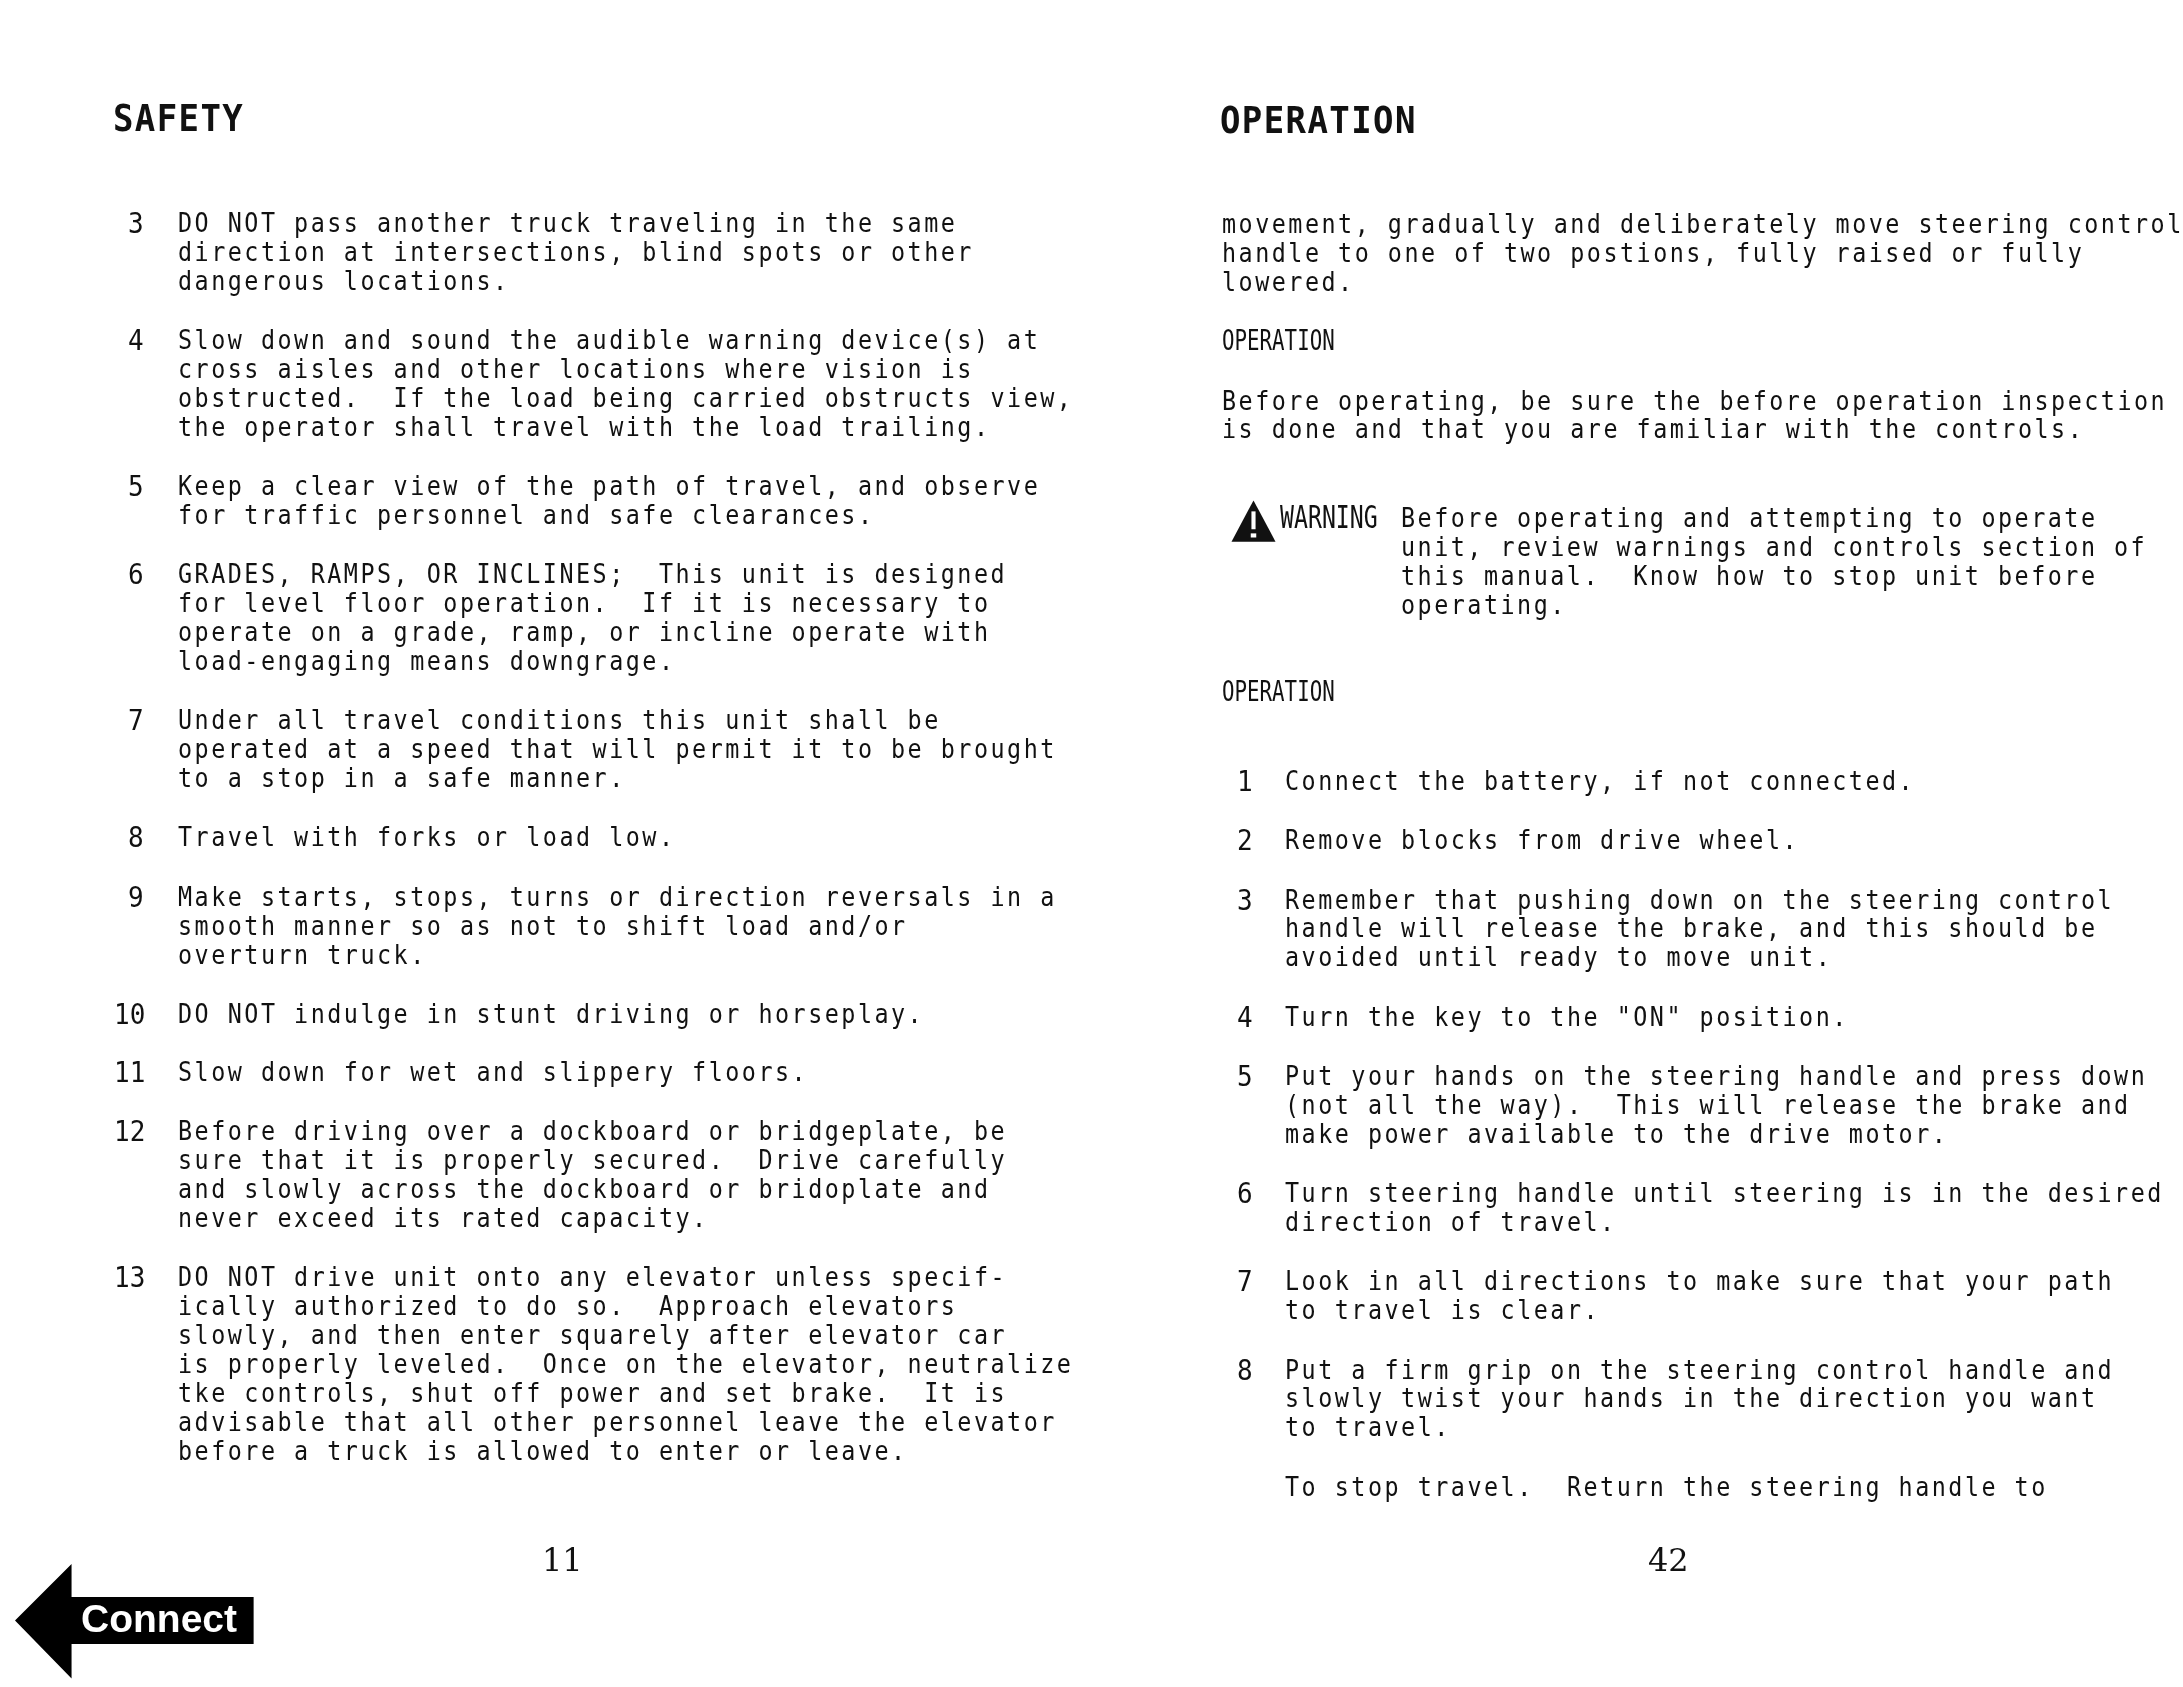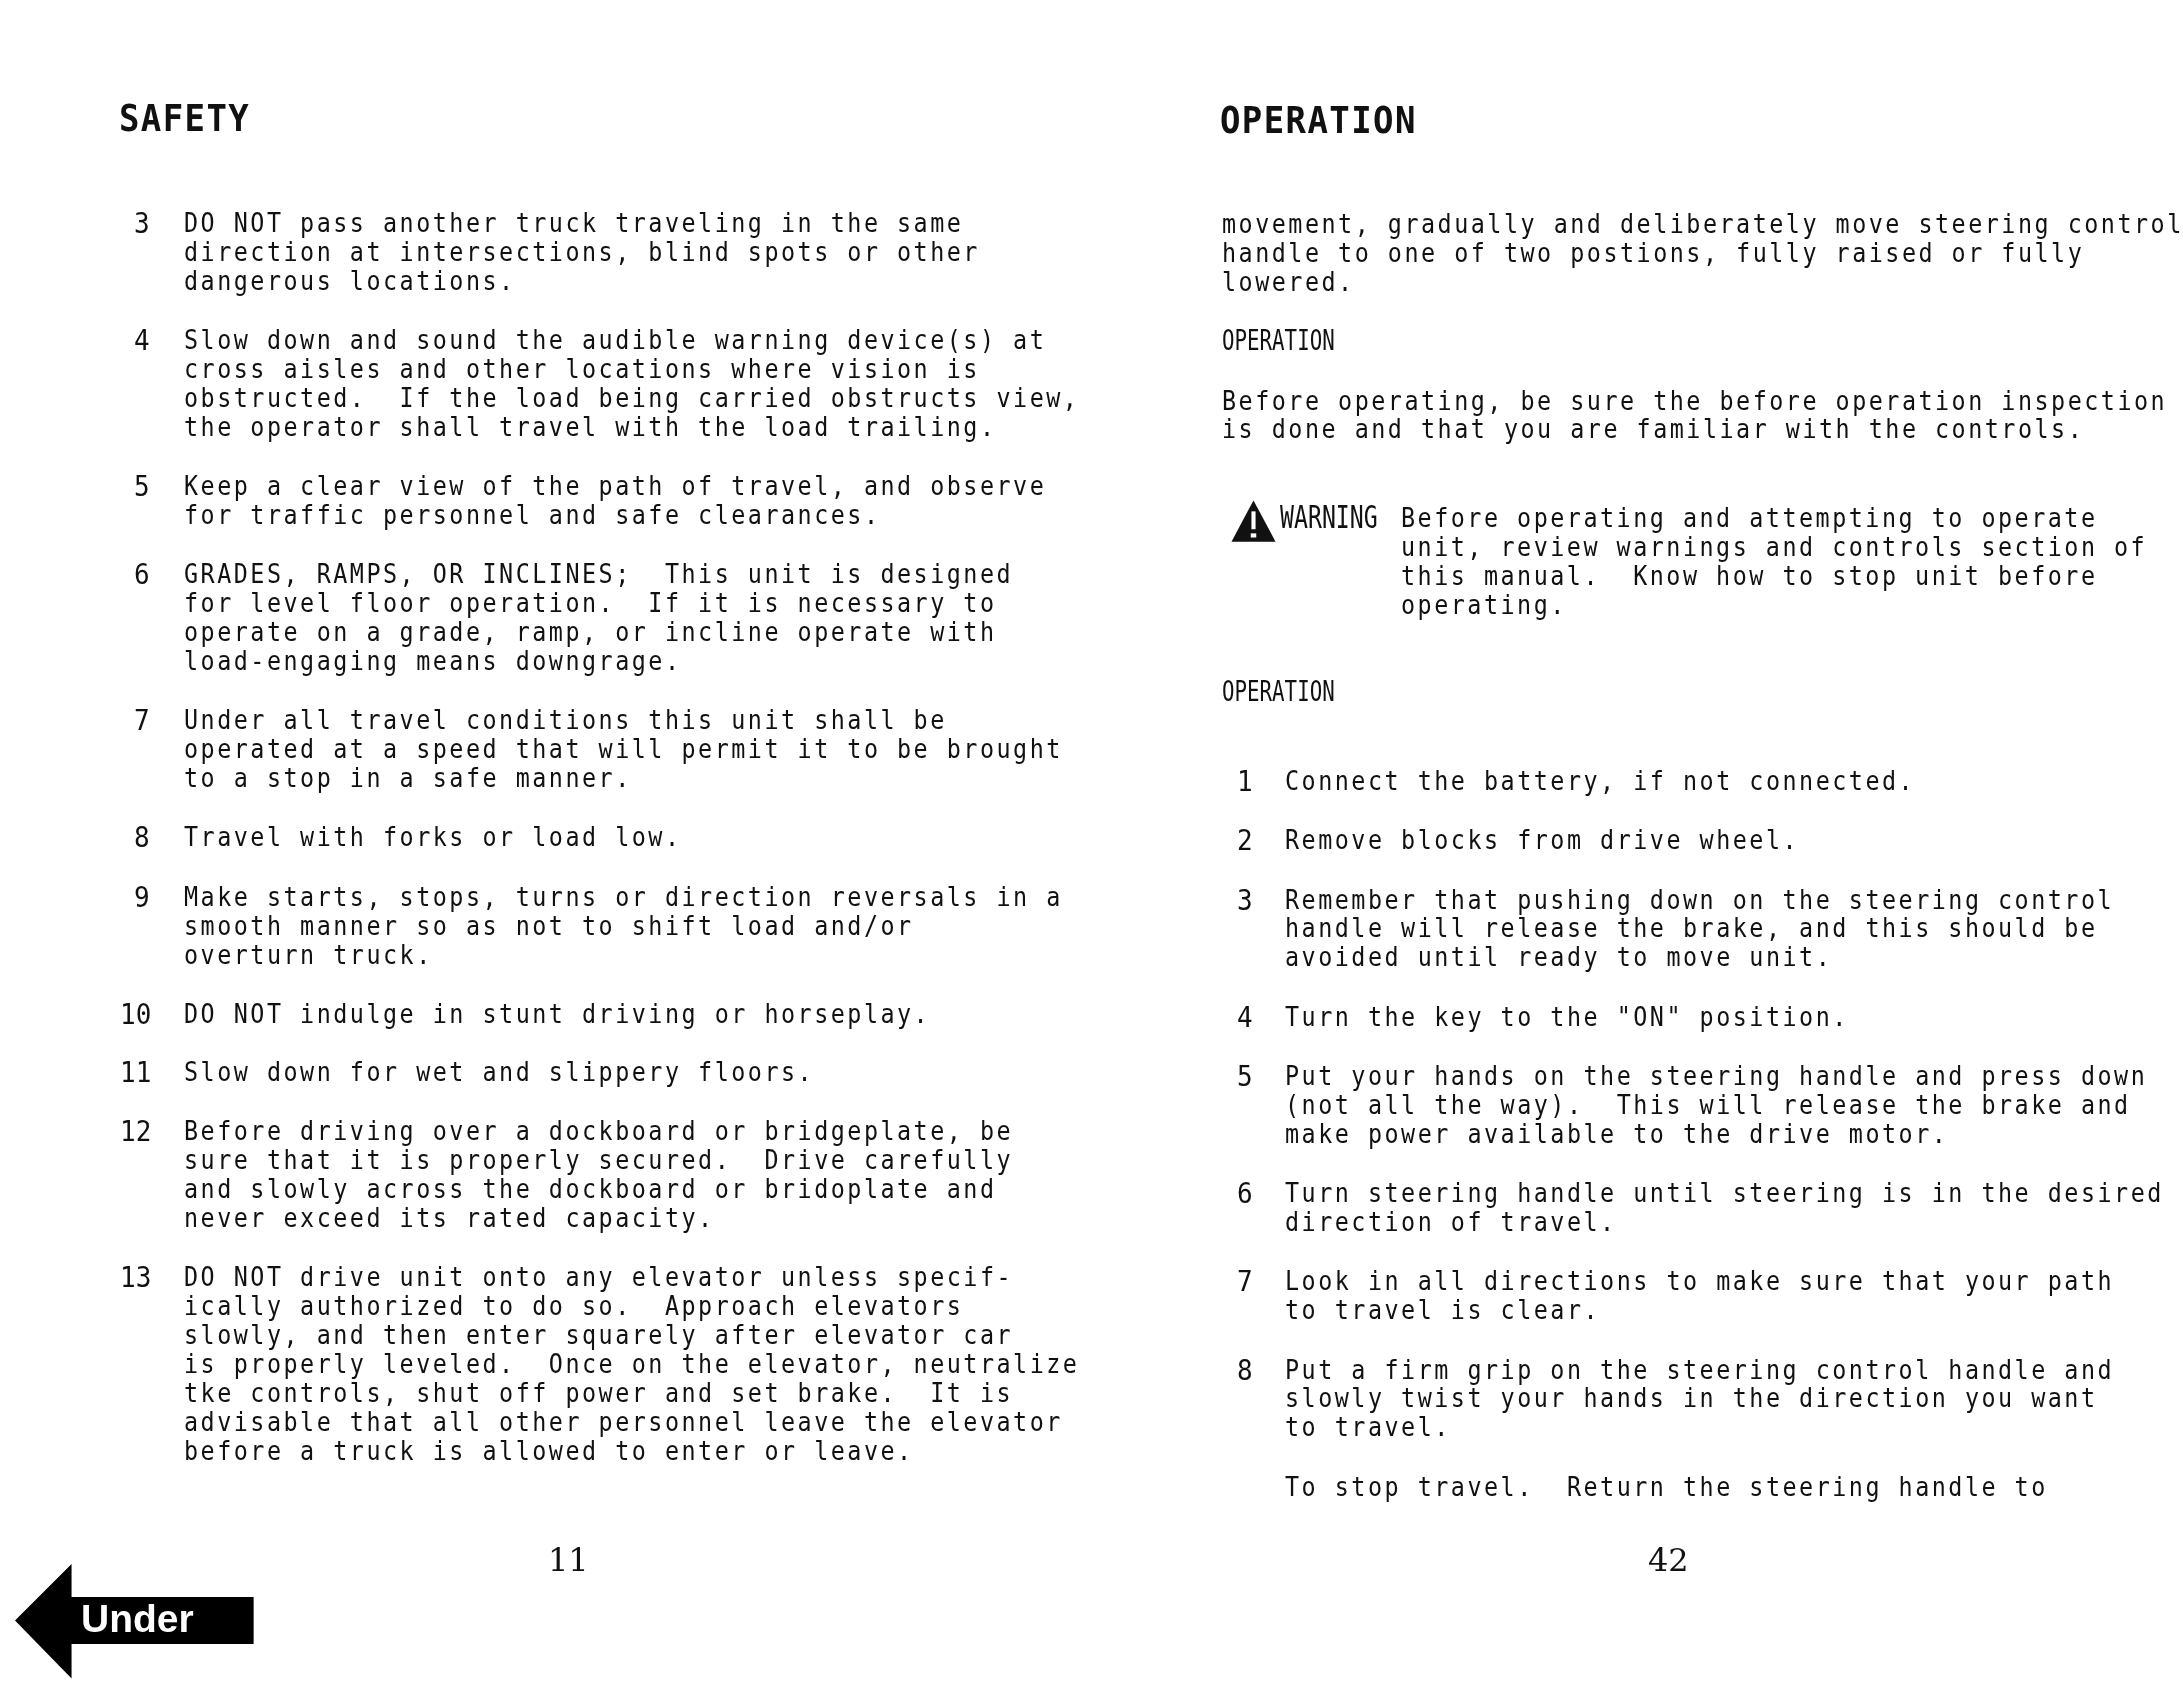--- a/index.html
+++ b/index.html
@@ -1,18 +1,18 @@
 <!DOCTYPE html>
 <html style="font-size:11px"><head>
 <meta charset="utf-8">
 <style>
   html, body { margin: 0; padding: 0; background: #ffffff; }
   body { width: 2183px; height: 1687px; position: relative; overflow: hidden; color: #111111; }
   .page { position: absolute; top: 0; height: 1687px; }
-  .page-left { left: 10px; width: 1092px; }
+  .page-left { left: 4px; width: 1092px; }
   .page-right { left: 1117px; width: 1092px; }
   .heading {
     position: absolute; font-family: "DejaVu Sans Mono", monospace; font-weight: bold;
     font-size: 34px; letter-spacing: 1.4px; transform: scaleY(1.1); transform-origin: left top;
   }
   .subheading {
     position: absolute; font-family: "DejaVu Sans Mono", monospace;
     font-size: 26px; transform: scaleX(0.8) scaleY(1.1); transform-origin: left top;
   }
   .line {
@@ -164,15 +164,15 @@
 
   <div class="line" style="left:168px; top:1471px;">To stop travel.  Return the steering handle to</div>
 
   <div class="pagenum" style="left:531px; top:1541px;">42</div>
 </div>
 
 <div class="return-btn">
   <svg width="240" height="119" viewBox="0 0 348 172">
     <polygon points="0,86 82,4 82,52 346,52 346,120 82,120 82,170" fill="#000000"></polygon>
   </svg>
-  <span class="return-label">Under</span>
+  <span class="return-label">Connect</span>
 </div>
 
 
 </body></html>

